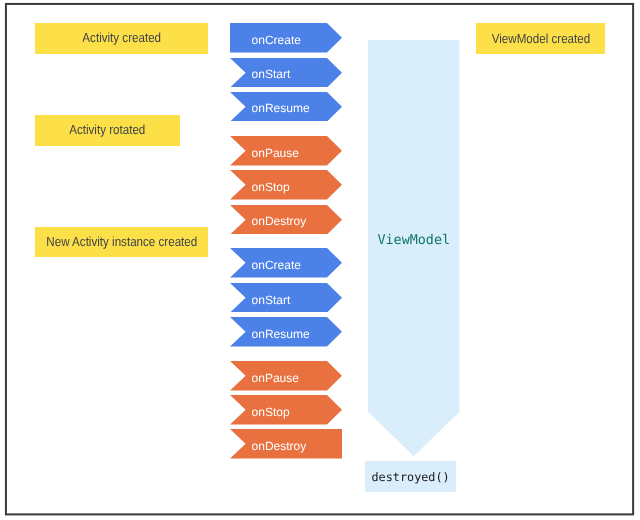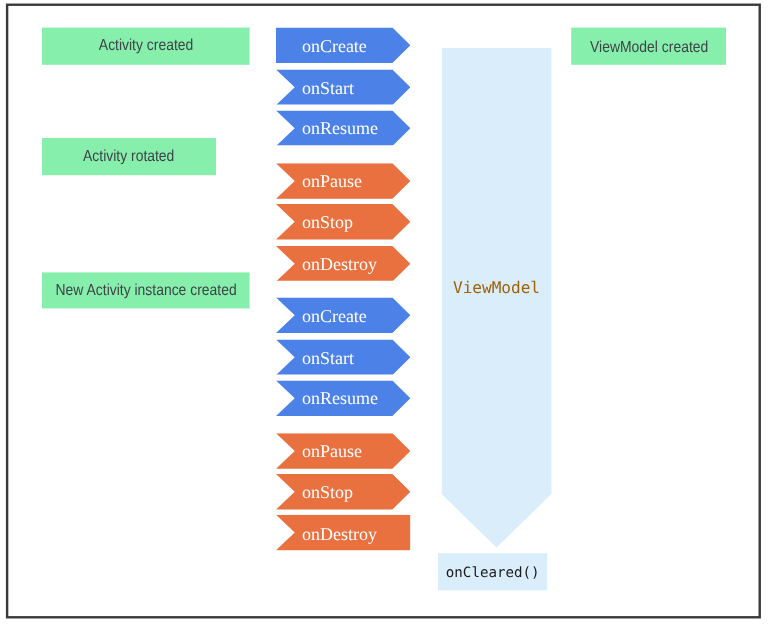--- a/index.html
+++ b/index.html
@@ -5,40 +5,40 @@
 <style>
   html,body{margin:0;padding:0;background:#ffffff;}
   body{width:640px;height:520px;overflow:hidden;font-family:"Liberation Sans",sans-serif;
        -webkit-font-smoothing:antialiased;
        text-rendering:geometricPrecision;}
   *{-webkit-font-smoothing:antialiased;}
   #stage{position:relative;width:640px;height:520px;background:#fff;}
   .frame{position:absolute;left:0;top:0;width:640px;height:520px;display:block;}
 
   
-  .gbox{position:absolute;background:#86efac;display:flex;align-items:center;justify-content:center;}
+  .gbox{position:absolute;background:#fde047;display:flex;align-items:center;justify-content:center;}
   .gbox .lbl{font-family:"Liberation Sans",sans-serif;font-size:13.2px;color:#3f4348;
              white-space:nowrap;transform:scaleX(0.88) translateZ(0);
              position:relative;top:-0.9px;}
   .mono{font-family:"DejaVu Sans Mono",monospace;font-size:13.5px;}
 
   
   .fill-blue{fill:#4c81e8;}
   .fill-orange{fill:#e8713f;}
   .arrow{position:absolute;}
   .arrow svg{position:absolute;left:0;top:0;display:block;}
   .arrow .lbl{position:absolute;left:0;top:0;width:100%;height:100%;
               display:flex;align-items:center;justify-content:flex-start;
-              font-family:Liberation Serif, serif;font-size:15px;color:#ffffff;
+              font-family:Liberation Sans, sans-serif;font-size:12px;color:#ffffff;
               padding-left:21.4px;box-sizing:border-box;transform:translateZ(0);padding-top:3.7px;}
 
   
   .vmscope{position:absolute;}
   .vmscope .lbl{position:absolute;left:0;width:100%;text-align:center;
-                font-family:"DejaVu Sans Mono",monospace;font-size:13.4px;color:#a16207;
+                font-family:"DejaVu Sans Mono",monospace;font-size:13.4px;color:#0f766e;
                 transform:translateZ(0);}
   .clearedbox{position:absolute;background:#daedfb;display:flex;align-items:center;justify-content:center;}
   .clearedbox .lbl{font-family:"DejaVu Sans Mono",monospace;font-size:11.8px;color:#1a1a1a;
                    transform:translateZ(0);}
   .gbox.right .lbl{top:0.7px;}
 </style>
 </head>
 <body>
 
 <div id="stage">
@@ -130,19 +130,19 @@
   </div>
 
   <div class="vmscope" style="left:368px;top:39.8px;width:91.5px;height:416.3px;">
     <svg width="92" height="417" viewBox="0 0 92 417">
       <path d="M0 0 L91.5 0 L91.5 371.7 L45.75 416.3 L0 371.7 Z" fill="#daedfb"></path>
     </svg>
     <div class="lbl" style="top:193.2px;">ViewModel</div>
   </div>
 
   <div class="clearedbox" style="left:364.9px;top:461.2px;width:91.4px;height:31.3px;">
-    <span class="lbl">onCleared()</span>
+    <span class="lbl">destroyed()</span>
   </div>
 
   <div class="gbox right" style="left:475.9px;top:23.0px;width:129.5px;height:30.5px;">
     <span class="lbl">ViewModel created</span>
   </div>
 </div>
 
 </body></html>

